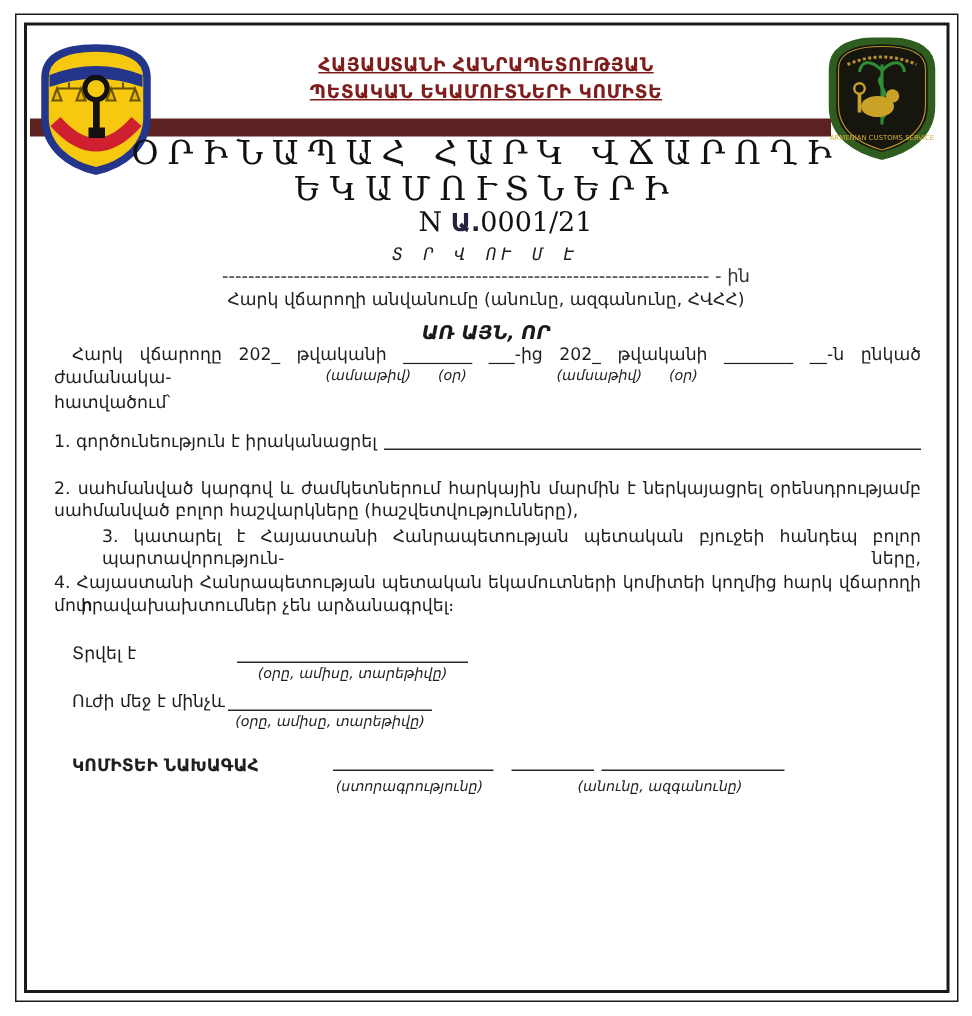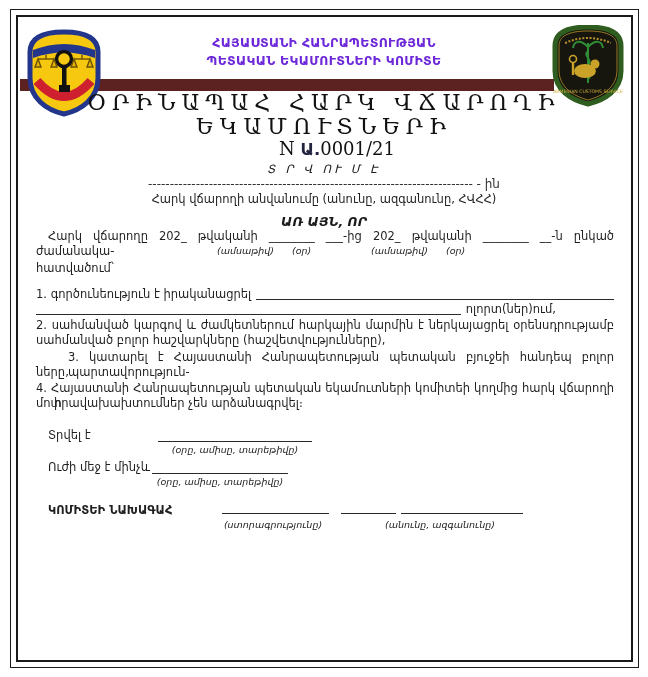--- a/index.html
+++ b/index.html
@@ -7,25 +7,25 @@
     position:relative;width:648px;height:677px;background:#fff;overflow:hidden;
     font-family:"DejaVu Sans",sans-serif;color:#1a1a1a;
   }
   .abs{position:absolute;}
   .outer-frame{position:absolute;left:10px;top:9px;right:9px;bottom:9px;border:1px solid #1a1a1a;}
   .inner-frame{position:absolute;left:16px;top:15px;right:15px;bottom:15px;border:2px solid #1a1a1a;}
   .accent-bar{position:absolute;left:20px;top:79px;width:534px;height:12px;background:#5c2121;}
   .emblem-left{position:absolute;left:24px;top:29px;width:80px;height:88px;}
   .emblem-right{position:absolute;left:551px;top:25px;width:74px;height:82px;}
   .center{left:0;right:0;text-align:center;}
-  .org{font-weight:bold;font-size:12.5px;letter-spacing:.3px;color:#6d28d9;}
+  .org{font-weight:bold;font-size:12.5px;letter-spacing:.3px;color:#7f1d1d;text-decoration:underline;}
   .title{font-family:"DejaVu Serif",serif;font-size:22px;letter-spacing:6px;color:#111;white-space:nowrap;}
   .numline{font-family:"DejaVu Serif",serif;font-size:18px;color:#111;padding-left:26px;}
   .numline .series{font-weight:bold;color:#23233f;font-family:"DejaVu Sans",sans-serif;font-size:16.5px;}
-  .trvum{font-family:Liberation Sans, sans-serif;font-style:italic;font-size:11.5px;letter-spacing:3.5px;color:#222;}
+  .trvum{font-family:Liberation Mono, monospace;font-style:italic;font-size:11.5px;letter-spacing:3.5px;color:#222;}
   .dashrow{font-size:12px;color:#333;white-space:nowrap;}
   .body-txt{font-size:11.5px;line-height:15px;color:#1f1f1f;}
   .whereas{font-weight:bold;font-style:italic;font-size:12.5px;}
   .just{text-align:justify;text-align-last:justify;}
   .note{font-style:italic;font-size:9.5px;color:#222;white-space:nowrap;}
   .note-c{font-style:italic;font-size:9.5px;color:#222;text-align:center;}
   .row-flex{display:flex;align-items:flex-end;justify-content:space-between;}
   .fill{flex:1;border-bottom:1px solid #2a2a2a;margin:0 0 2px 5px;}
   .fill-l{flex:1;border-bottom:1px solid #2a2a2a;margin:0 5px 2px 0;}
   .blank{border-bottom:1px solid #2a2a2a;position:absolute;height:1px;}
@@ -100,30 +100,26 @@
   <span class="abs note" style="left:217px;top:245px;">(ամսաթիվ)</span>
   <span class="abs note" style="left:292px;top:245px;">(օր)</span>
   <span class="abs note" style="left:371px;top:245px;">(ամսաթիվ)</span>
   <span class="abs note" style="left:446px;top:245px;">(օր)</span>
   <div class="abs body-txt" style="left:36px;top:261px;">հատվածում՝</div>
 
   <div class="abs body-txt row-flex" style="left:36px;right:34px;top:287px;">
     <span>1. գործունեություն է իրականացրել</span>
     <span class="fill"></span>
   </div>
-  <div class="abs body-txt row-flex" style="left:36px;right:92px;top:302px;">
-    <span class="fill-l"></span>
-    <span>ոլորտ(ներ)ում,</span>
-  </div>
 
   <div class="abs body-txt just" style="left:36px;right:34px;top:318px;">2. սահմանված կարգով և ժամկետներում հարկային մարմին է ներկայացրել օրենսդրությամբ</div>
   <div class="abs body-txt" style="left:36px;right:34px;top:333px;">սահմանված բոլոր հաշվարկները (հաշվետվությունները),</div>
 
   <div class="abs body-txt just" style="left:36px;right:34px;top:350px;margin-left:32px;">3. կատարել է Հայաստանի Հանրապետության պետական բյուջեի հանդեպ բոլոր պարտավորություն-</div>
-  <div class="abs body-txt" style="left:36px;right:34px;top:365px;">ները,</div>
+  <div class="abs body-txt" style="left:36px;right:34px;top:365px;text-align:right;">ները,</div>
 
   <div class="abs body-txt just" style="left:36px;right:34px;top:381px;">4. Հայաստանի Հանրապետության պետական եկամուտների կոմիտեի կողմից հարկ վճարողի մոտ</div>
   <div class="abs body-txt" style="left:36px;right:34px;top:396px;margin-left:18px;">իրավախախտումներ չեն արձանագրվել։</div>
 
   <div class="abs body-txt" style="left:48px;top:428px;">Տրվել է</div>
   <div class="blank" style="left:158px;top:440px;width:154px;"></div>
   <div class="abs note-c" style="left:158px;top:444px;width:154px;">(օրը, ամիսը, տարեթիվը)</div>
 
   <div class="abs body-txt" style="left:48px;top:460px;">Ուժի մեջ է մինչև</div>
   <div class="blank" style="left:152px;top:472px;width:136px;"></div>

